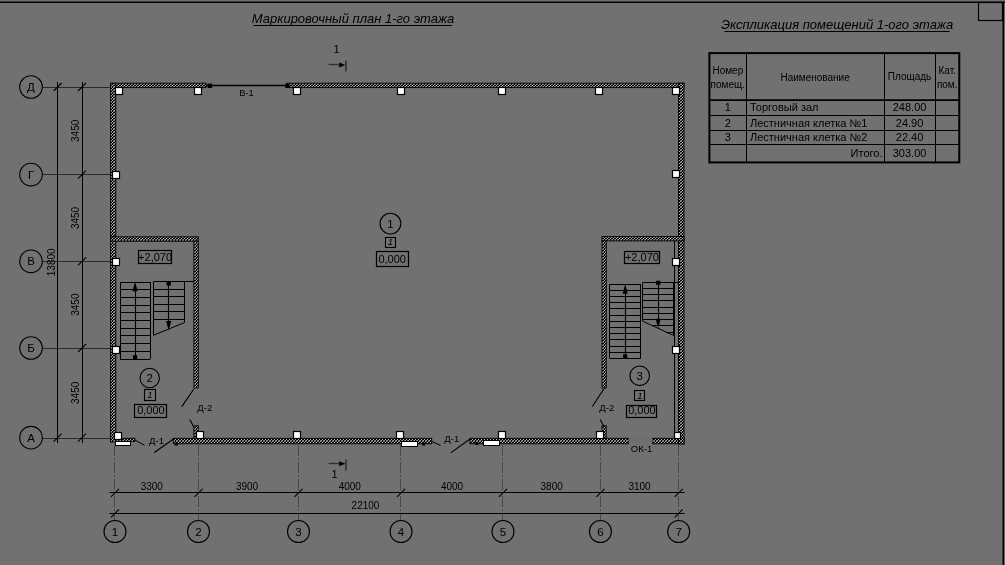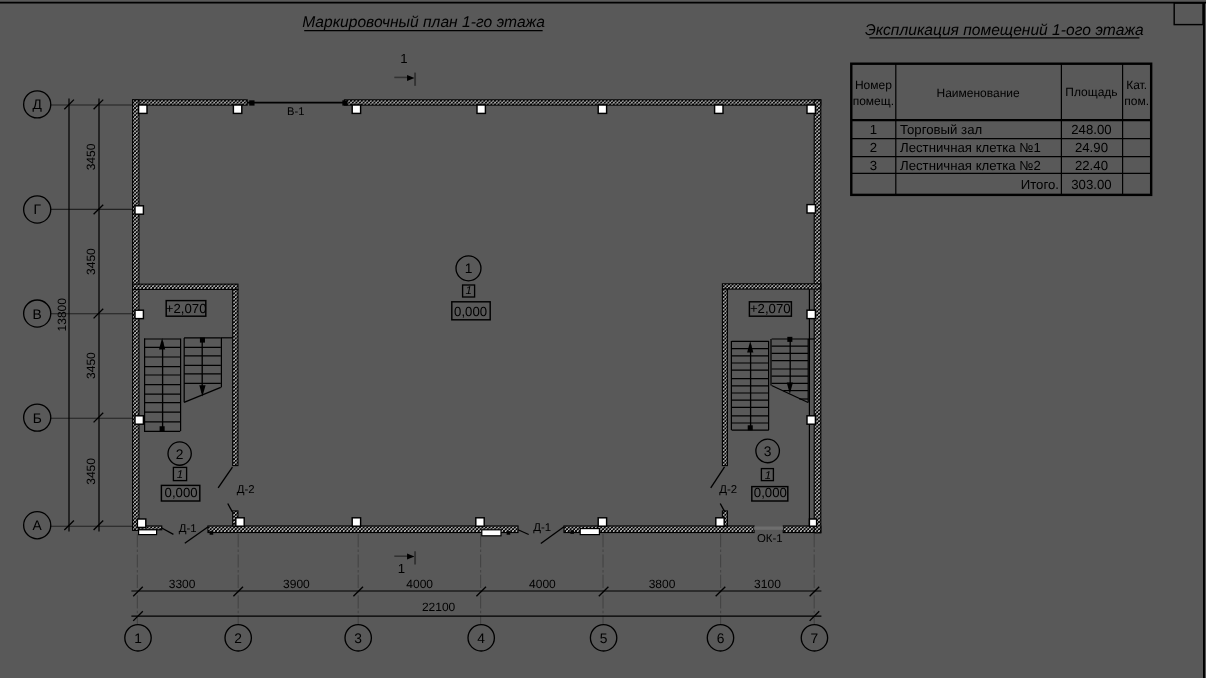--- a/index.html
+++ b/index.html
@@ -1,14 +1,14 @@
 <!DOCTYPE html>
 <html><head><meta charset="utf-8"><style>
 html,body{margin:0;padding:0;background:#fff;}
-#pg{position:relative;width:1005px;height:565px;background:#c2410c;overflow:hidden;filter:grayscale(1);-webkit-font-smoothing:antialiased;}
+#pg{position:relative;width:1005px;height:565px;background:#ec4899;overflow:hidden;filter:grayscale(1);-webkit-font-smoothing:antialiased;}
 </style></head><body>
 <div id="pg">
 <svg width="1005" height="565" viewBox="0 0 1005 565">
 <defs>
 <pattern id="wl" width="3" height="3" patternUnits="userSpaceOnUse">
 <rect width="3" height="3" fill="#000"></rect>
 <path d="M-0.8,0.8 L0.8,-0.8 M0,3 L3,0 M2.2,3.8 L3.8,2.2" stroke="#fff" stroke-width="0.62"></path>
 <path d="M-0.8,2.2 L0.8,3.8 M0,0 L3,3 M2.2,-0.8 L3.8,0.8" stroke="#fff" stroke-width="0.38"></path>
 </pattern>
 </defs>

